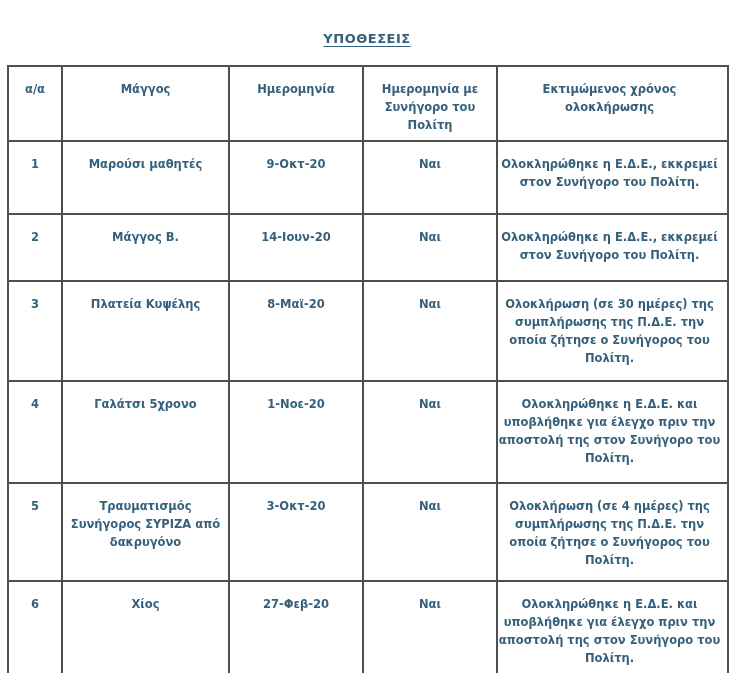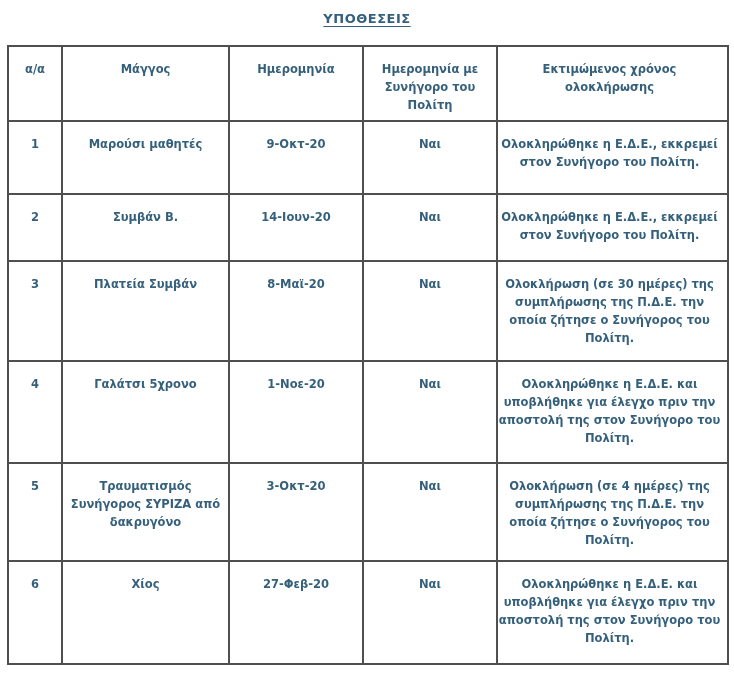--- a/index.html
+++ b/index.html
@@ -1,20 +1,20 @@
 <!DOCTYPE html>
 <html lang="el" style="--text-color: #35607C; --border-color: #4F4F4F; --bg-color: #FFFFFF;"><head>
 <meta charset="utf-8">
 <style>
   :root{
     --text-color:#35607C;
     --border-color:#4F4F4F;
     --bg-color:#FFFFFF;
   }
-  *{box-sizing:border-box;}
+  *{box-sizing:border-box;margin-top:20px;}
   html,body{margin:0;padding:0;}
   body{
     width:734px;height:673px;
     background:var(--bg-color);
     font-family:"DejaVu Sans","Liberation Sans",sans-serif;
     color:var(--text-color);
     position:relative;
     overflow:hidden;
   }
   .doc-title{
@@ -82,28 +82,28 @@
   <tbody>
     <tr class="h-r0">
       <td>1</td>
       <td>Μαρούσι μαθητές</td>
       <td>9-Οκτ-20</td>
       <td>Ναι</td>
       <td class="col-completion">Ολοκληρώθηκε η Ε.Δ.Ε., εκκρεμεί στον Συνήγορο του Πολίτη.</td>
     </tr>
     <tr class="h-r1">
       <td>2</td>
-      <td>Συμβάν Β.</td>
+      <td>Μάγγος Β.</td>
       <td>14-Ιουν-20</td>
       <td>Ναι</td>
       <td class="col-completion">Ολοκληρώθηκε η Ε.Δ.Ε., εκκρεμεί στον Συνήγορο του Πολίτη.</td>
     </tr>
     <tr class="h-r2">
       <td>3</td>
-      <td>Πλατεία Συμβάν</td>
+      <td>Πλατεία Κυψέλης</td>
       <td>8-Μαϊ-20</td>
       <td>Ναι</td>
       <td class="col-completion">Ολοκλήρωση (σε 30 ημέρες) της συμπλήρωσης της Π.Δ.Ε. την οποία ζήτησε ο Συνήγορος του Πολίτη.</td>
     </tr>
     <tr class="h-r3">
       <td>4</td>
       <td>Γαλάτσι 5χρονο</td>
       <td>1-Νοε-20</td>
       <td>Ναι</td>
       <td class="col-completion">Ολοκληρώθηκε η Ε.Δ.Ε. και υποβλήθηκε για έλεγχο πριν την αποστολή της στον Συνήγορο του Πολίτη.</td>

